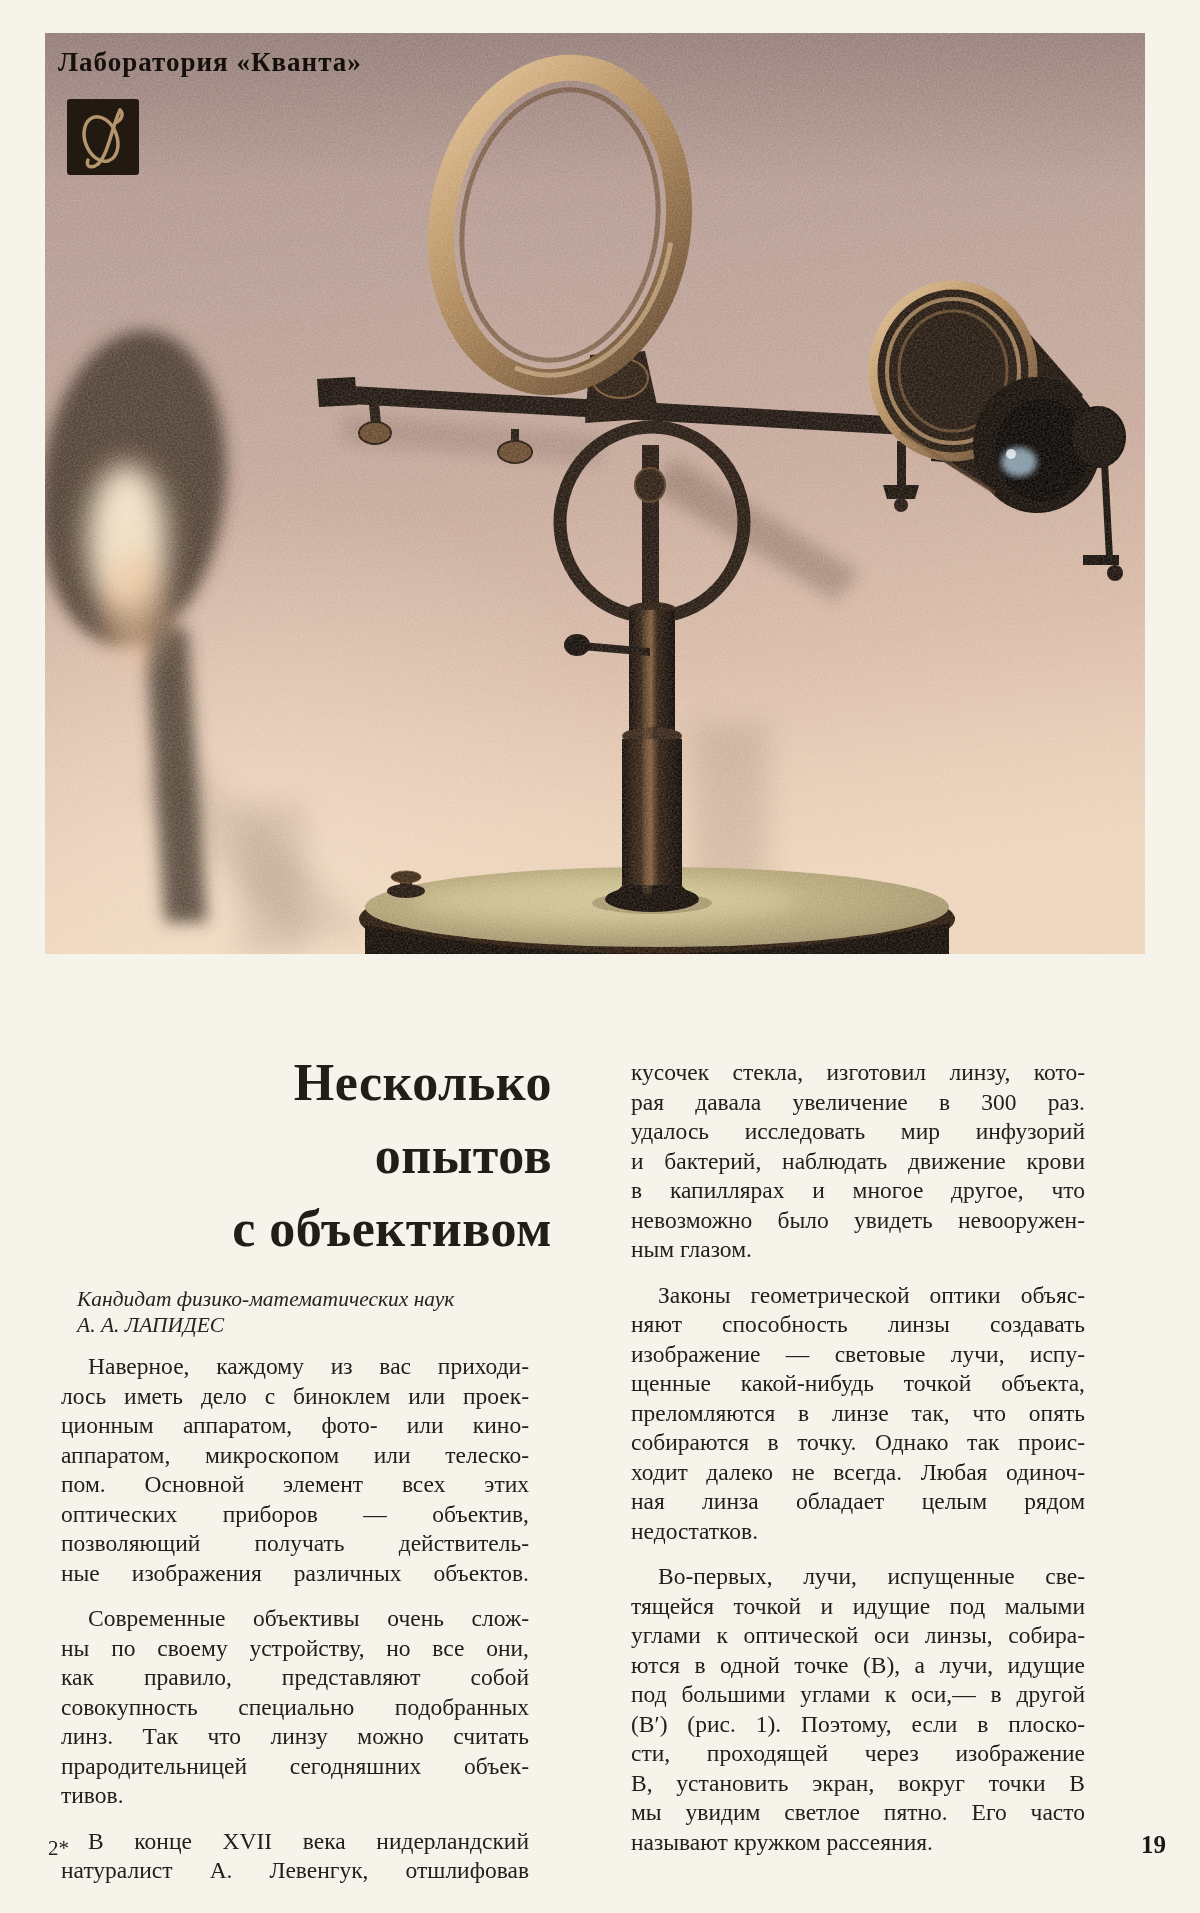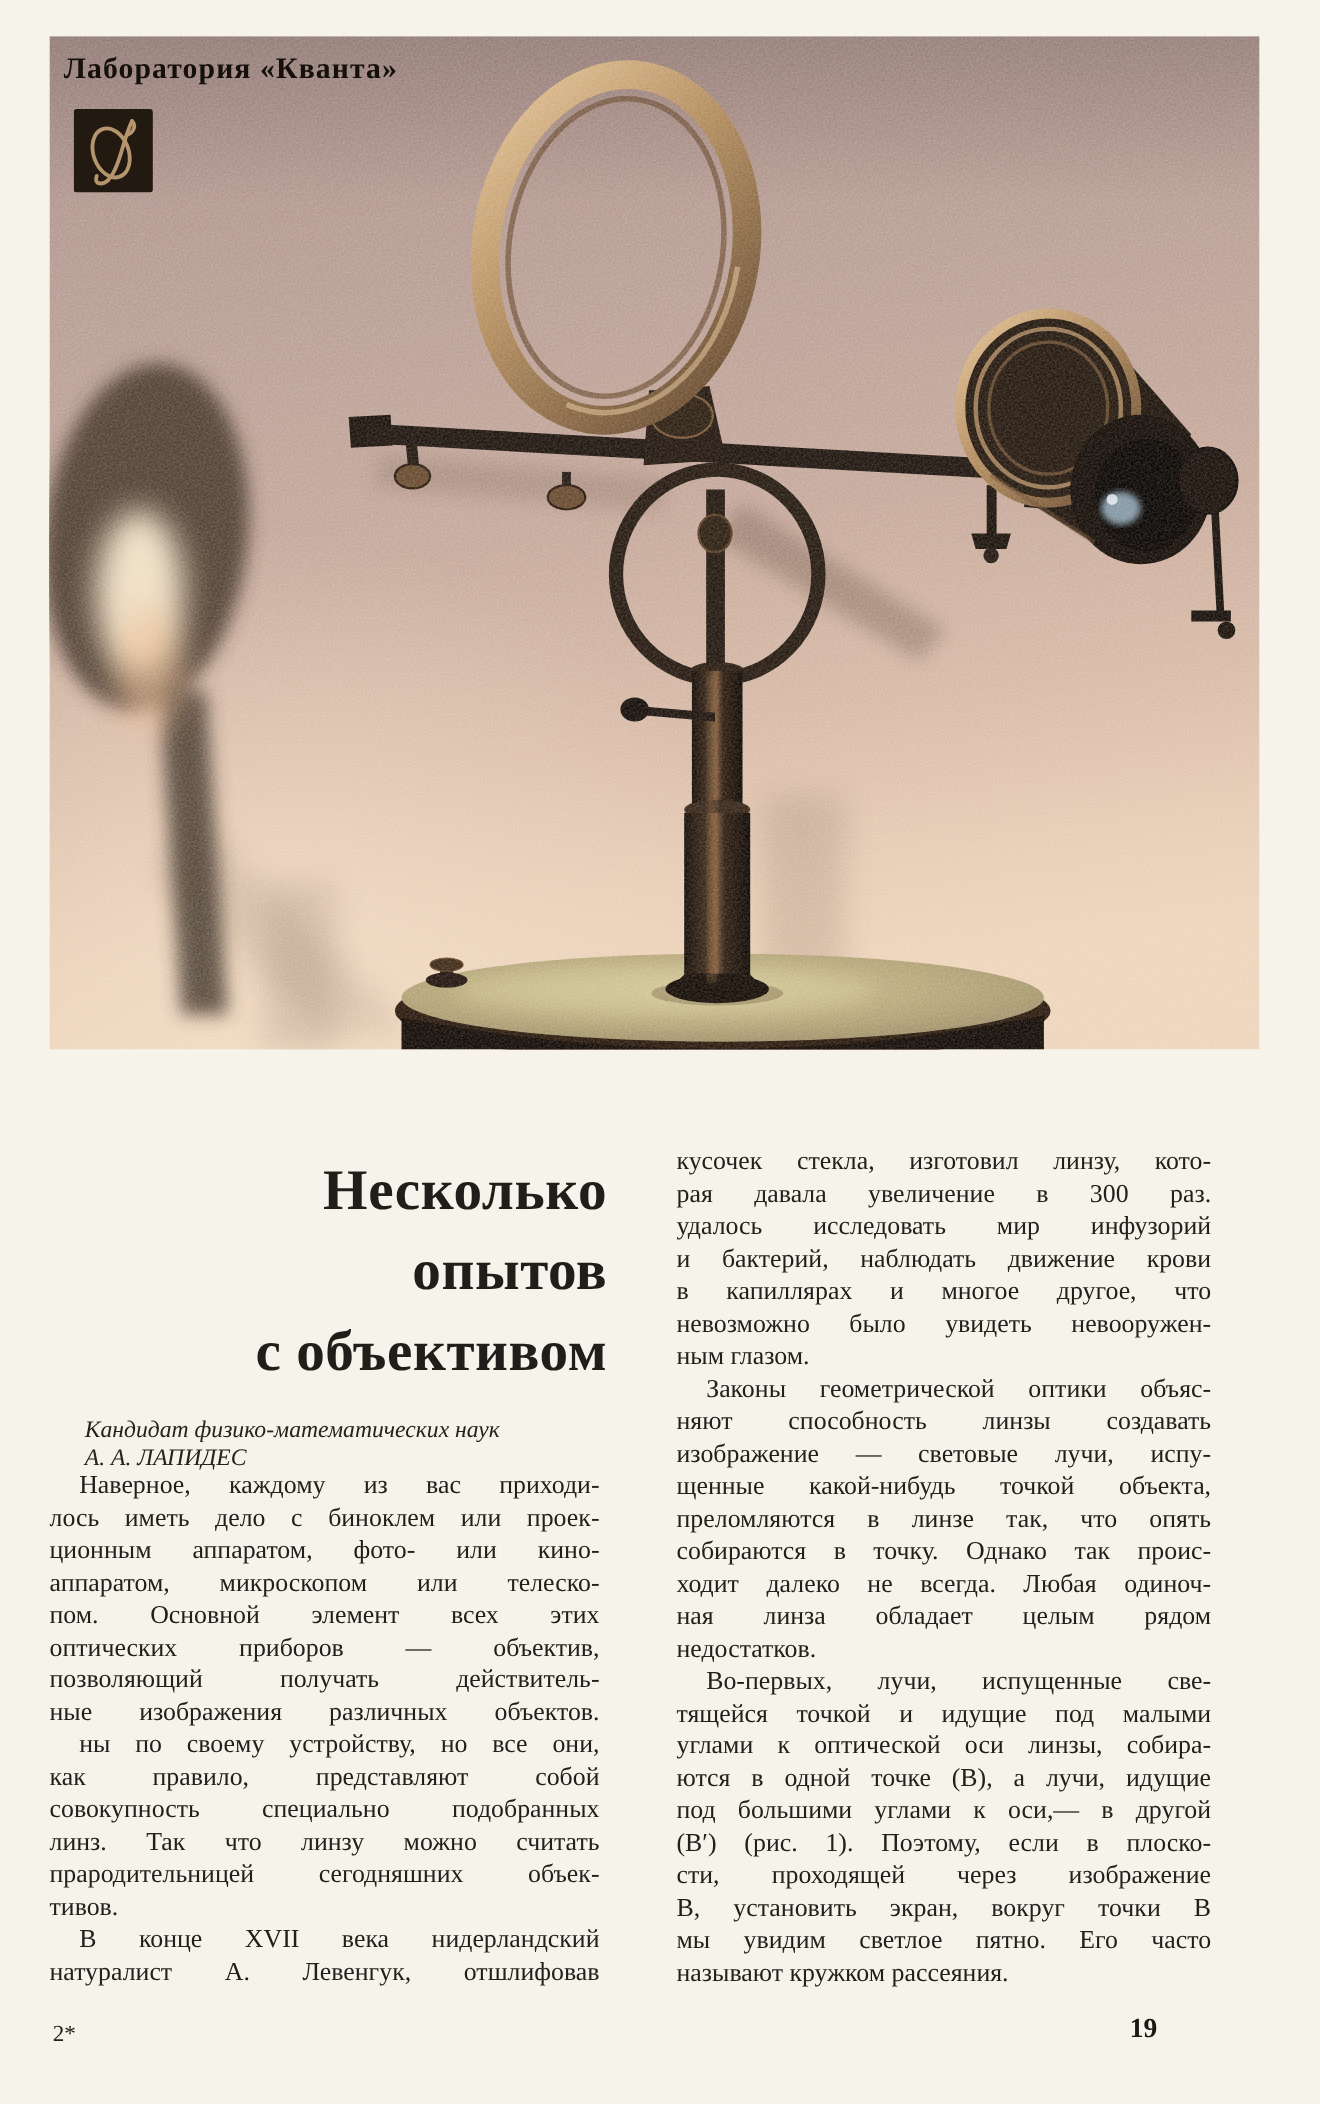--- a/index.html
+++ b/index.html
@@ -24,27 +24,27 @@
     letter-spacing:0.5px; color:#211d18;
   }
   .title .ln { text-align:right; }
   .author {
     position:absolute; left:77px; top:1286px; width:470px;
     font-style:italic; font-size:21.5px; line-height:26px; color:#26221c;
   }
   .bodycol { font-size:23.5px; line-height:29.5px; position:absolute; }
   .col-left  { left:45px;  top:1336px; width:500px; }
   .col-right { left:615px; top:1042px; width:486px; }
-  .para { margin:0; }
+  .para { margin:16px; }
   .tline { text-align:justify; text-align-last:justify; }
   .tline-last { text-align-last:left; }
   .para-indent .tline:first-child { text-indent:27px; }
   
   .footer-left  { position:absolute; left:48px;  top:1836px; font-size:21px; color:#26221c; }
-  .footer-right { position:absolute; left:1004px; top:1831px; width:48px; text-align:right;
+  .footer-right { position:absolute; left:1118px; top:1831px; width:48px; text-align:right;
                   font-size:25px; font-weight:bold; color:#1c1814; }
 </style>
 </head>
 <body>
 
 <div class="page">
 
   <div class="photo">
     <svg viewBox="0 0 1100 921" preserveAspectRatio="none">
       <defs>
@@ -220,20 +220,21 @@
         <div class="tline">Наверное, каждому из вас приходи-</div>
         <div class="tline">лось иметь дело с биноклем или проек-</div>
         <div class="tline">ционным аппаратом, фото- или кино-</div>
         <div class="tline">аппаратом, микроскопом или телеско-</div>
         <div class="tline">пом. Основной элемент всех этих</div>
         <div class="tline">оптических приборов — объектив,</div>
         <div class="tline">позволяющий получать действитель-</div>
         <div class="tline">ные изображения различных объектов.</div>
       </div>
       <div class="para para-indent">
+        <div class="tline">Современные объективы очень слож-</div>
         <div class="tline">ны по своему устройству, но все они,</div>
         <div class="tline">как правило, представляют собой</div>
         <div class="tline">совокупность специально подобранных</div>
         <div class="tline">линз. Так что линзу можно считать</div>
         <div class="tline">прародительницей сегодняшних объек-</div>
         <div class="tline tline-last">тивов.</div>
       </div>
       <div class="para para-indent">
         <div class="tline">В конце XVII века нидерландский</div>
         <div class="tline">натуралист А. Левенгук, отшлифовав</div>

